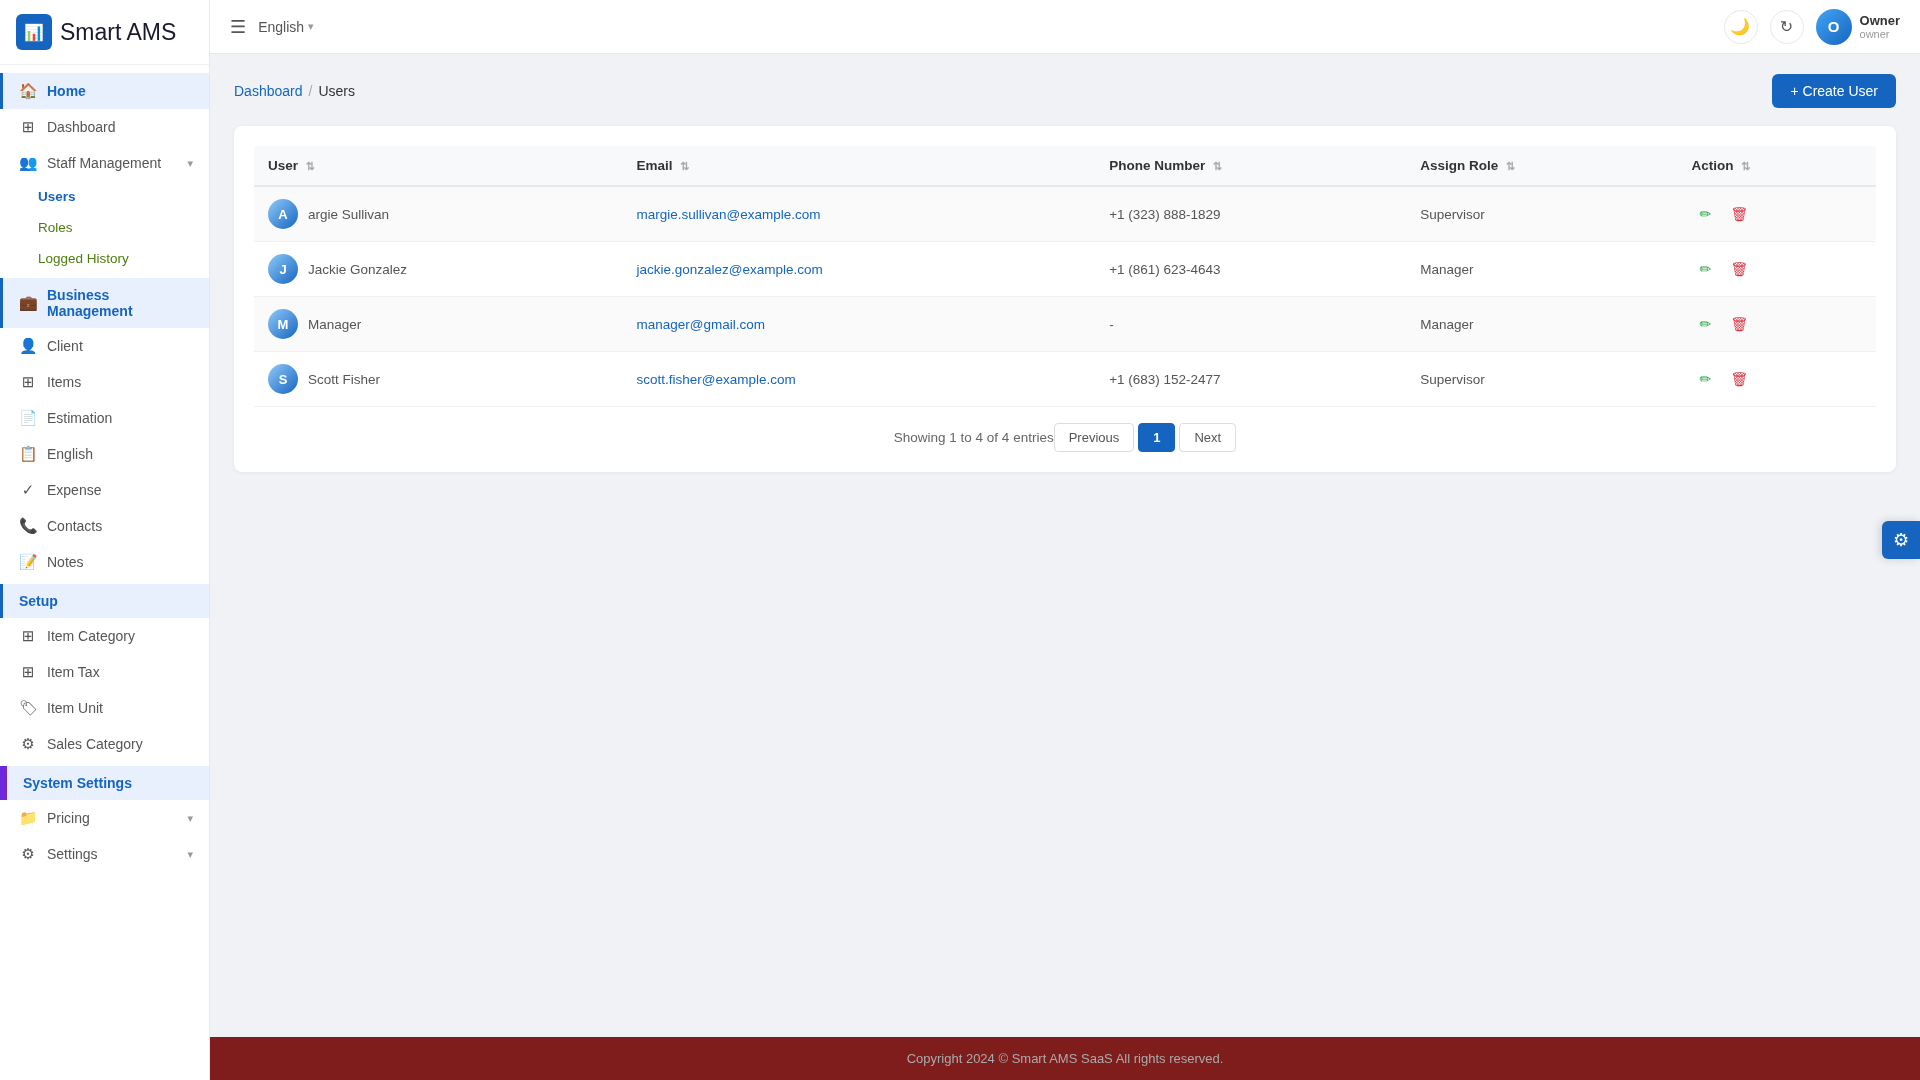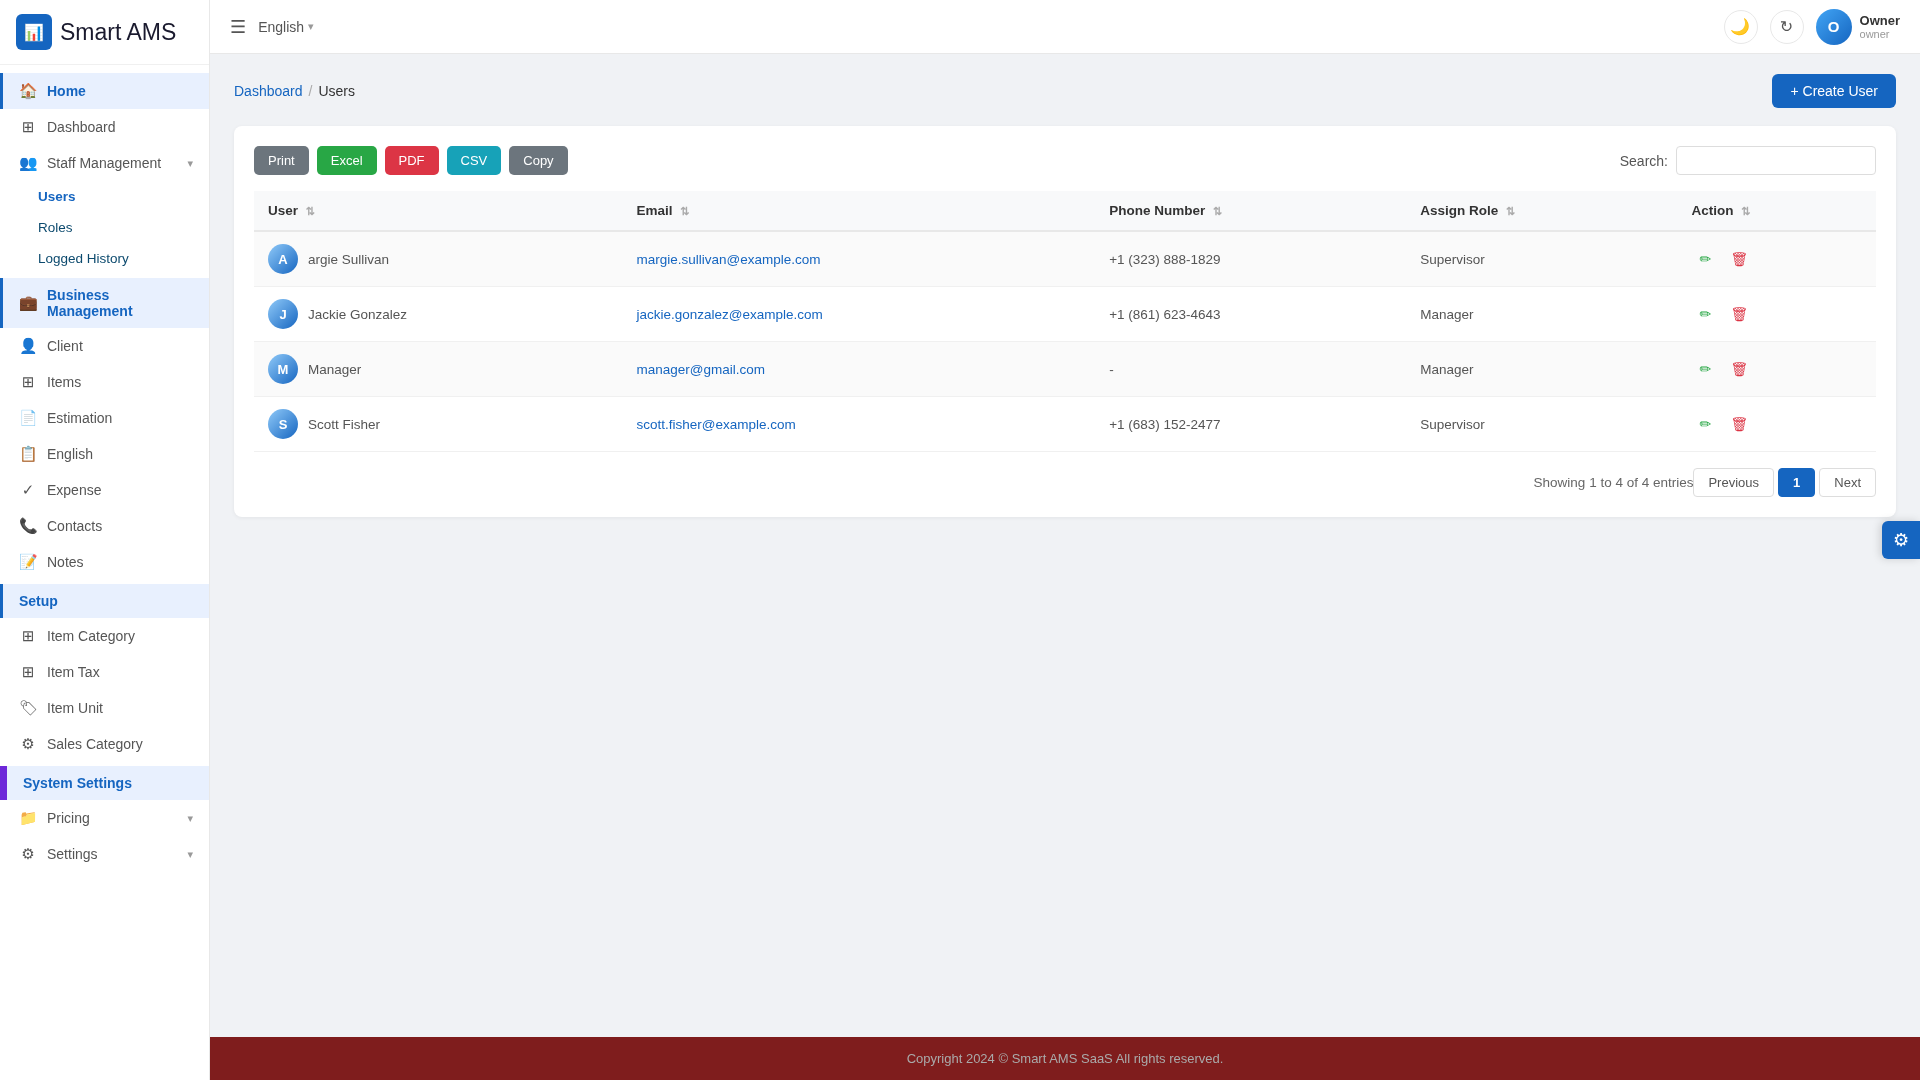--- a/index.html
+++ b/index.html
@@ -44,21 +44,21 @@
       transition: background 0.15s;
     }
     .nav-item.active { background: #e8f0fe; color: #1565c0; border-left-color: #1565c0; font-weight: 600; }
     .nav-item .nav-icon { font-size: 15px; width: 18px; text-align: center; }
     .nav-item .chevron { margin-left: auto; font-size: 11px; color: #999; }
 
     .nav-sub-item {
       display: flex; align-items: center; gap: 10px;
       padding: 8px 16px 8px 38px;
       cursor: pointer;
-      color: #0c4a6e;
+      color: #4d7c0f;
       font-size: 13.5px;
     }
     .nav-sub-item.active { color: #1565c0; font-weight: 600; }
 
     
     .main { flex: 1; display: flex; flex-direction: column; overflow: hidden; }
 
     
     .header {
       background: #fff;
@@ -199,21 +199,21 @@
       cursor: pointer;
       display: flex; align-items: center; justify-content: center;
       font-size: 14px;
       background: transparent;
     }
     .btn-edit { color: #28a745; }
     .btn-delete { color: #dc3545; }
 
     
     .table-footer {
-      display: flex; align-items: center; justify-content: flex-end;
+      display: flex; align-items: center; justify-content: center;
       margin-top: 16px;
       font-size: 13.5px;
       color: #666;
     }
     .pagination { display: flex; gap: 4px; align-items: center; }
     .page-btn {
       padding: 6px 14px;
       border: 1px solid #ddd;
       border-radius: 4px;
       background: #fff;
@@ -388,31 +388,20 @@
       <div class="breadcrumb">
         <span class="breadcrumb-link">Dashboard</span>
         <span class="breadcrumb-sep">/</span>
         <span class="breadcrumb-current">Users</span>
       </div>
       <button class="btn-create">+ Create User</button>
     </div>
 
     <div class="table-card">
 
-      <div class="table-toolbar">
-        <button class="btn-tool btn-print">Print</button>
-        <button class="btn-tool btn-excel">Excel</button>
-        <button class="btn-tool btn-pdf">PDF</button>
-        <button class="btn-tool btn-csv">CSV</button>
-        <button class="btn-tool btn-copy">Copy</button>
-        <div class="search-section">
-          <label class="search-label">Search:</label>
-          <input class="search-input" type="text" placeholder="" style="">
-        </div>
-      </div>
 
       <table class="data-table">
         <thead>
           <tr>
             <th>
               <span>User</span>
               <span class="sort-icon">⇅</span>
             </th>
             <th>
               <span>Email</span>

